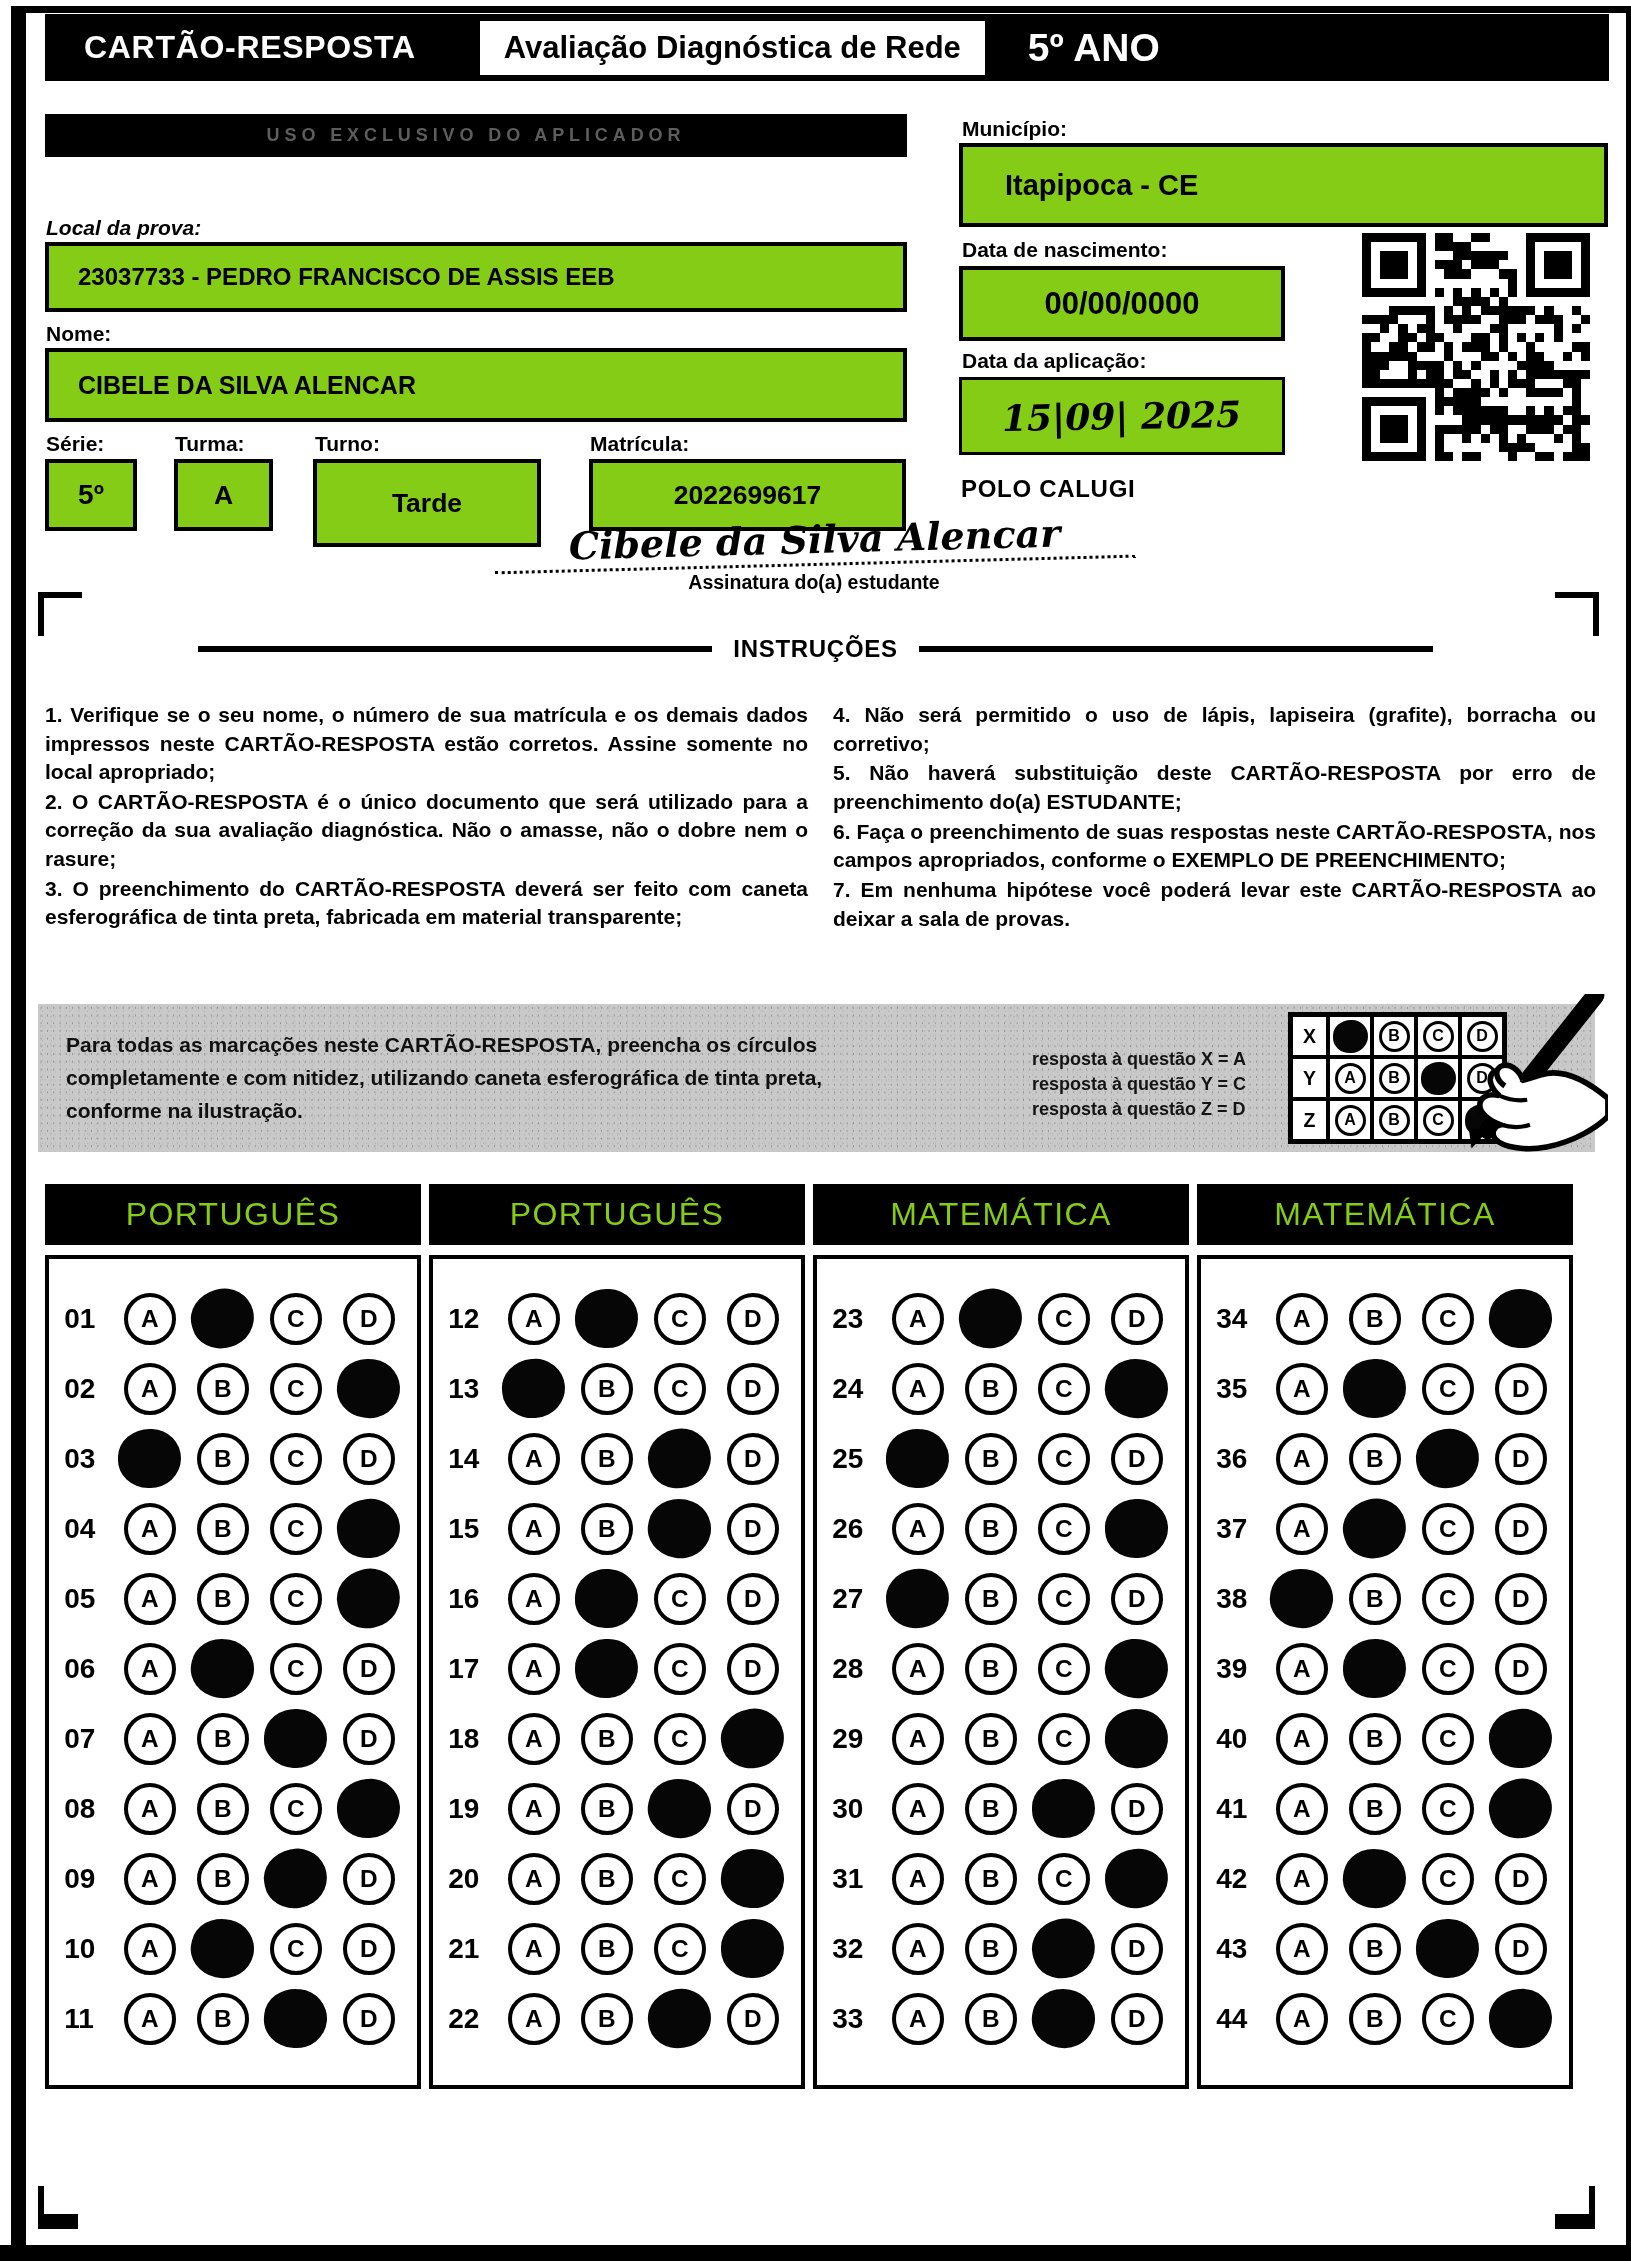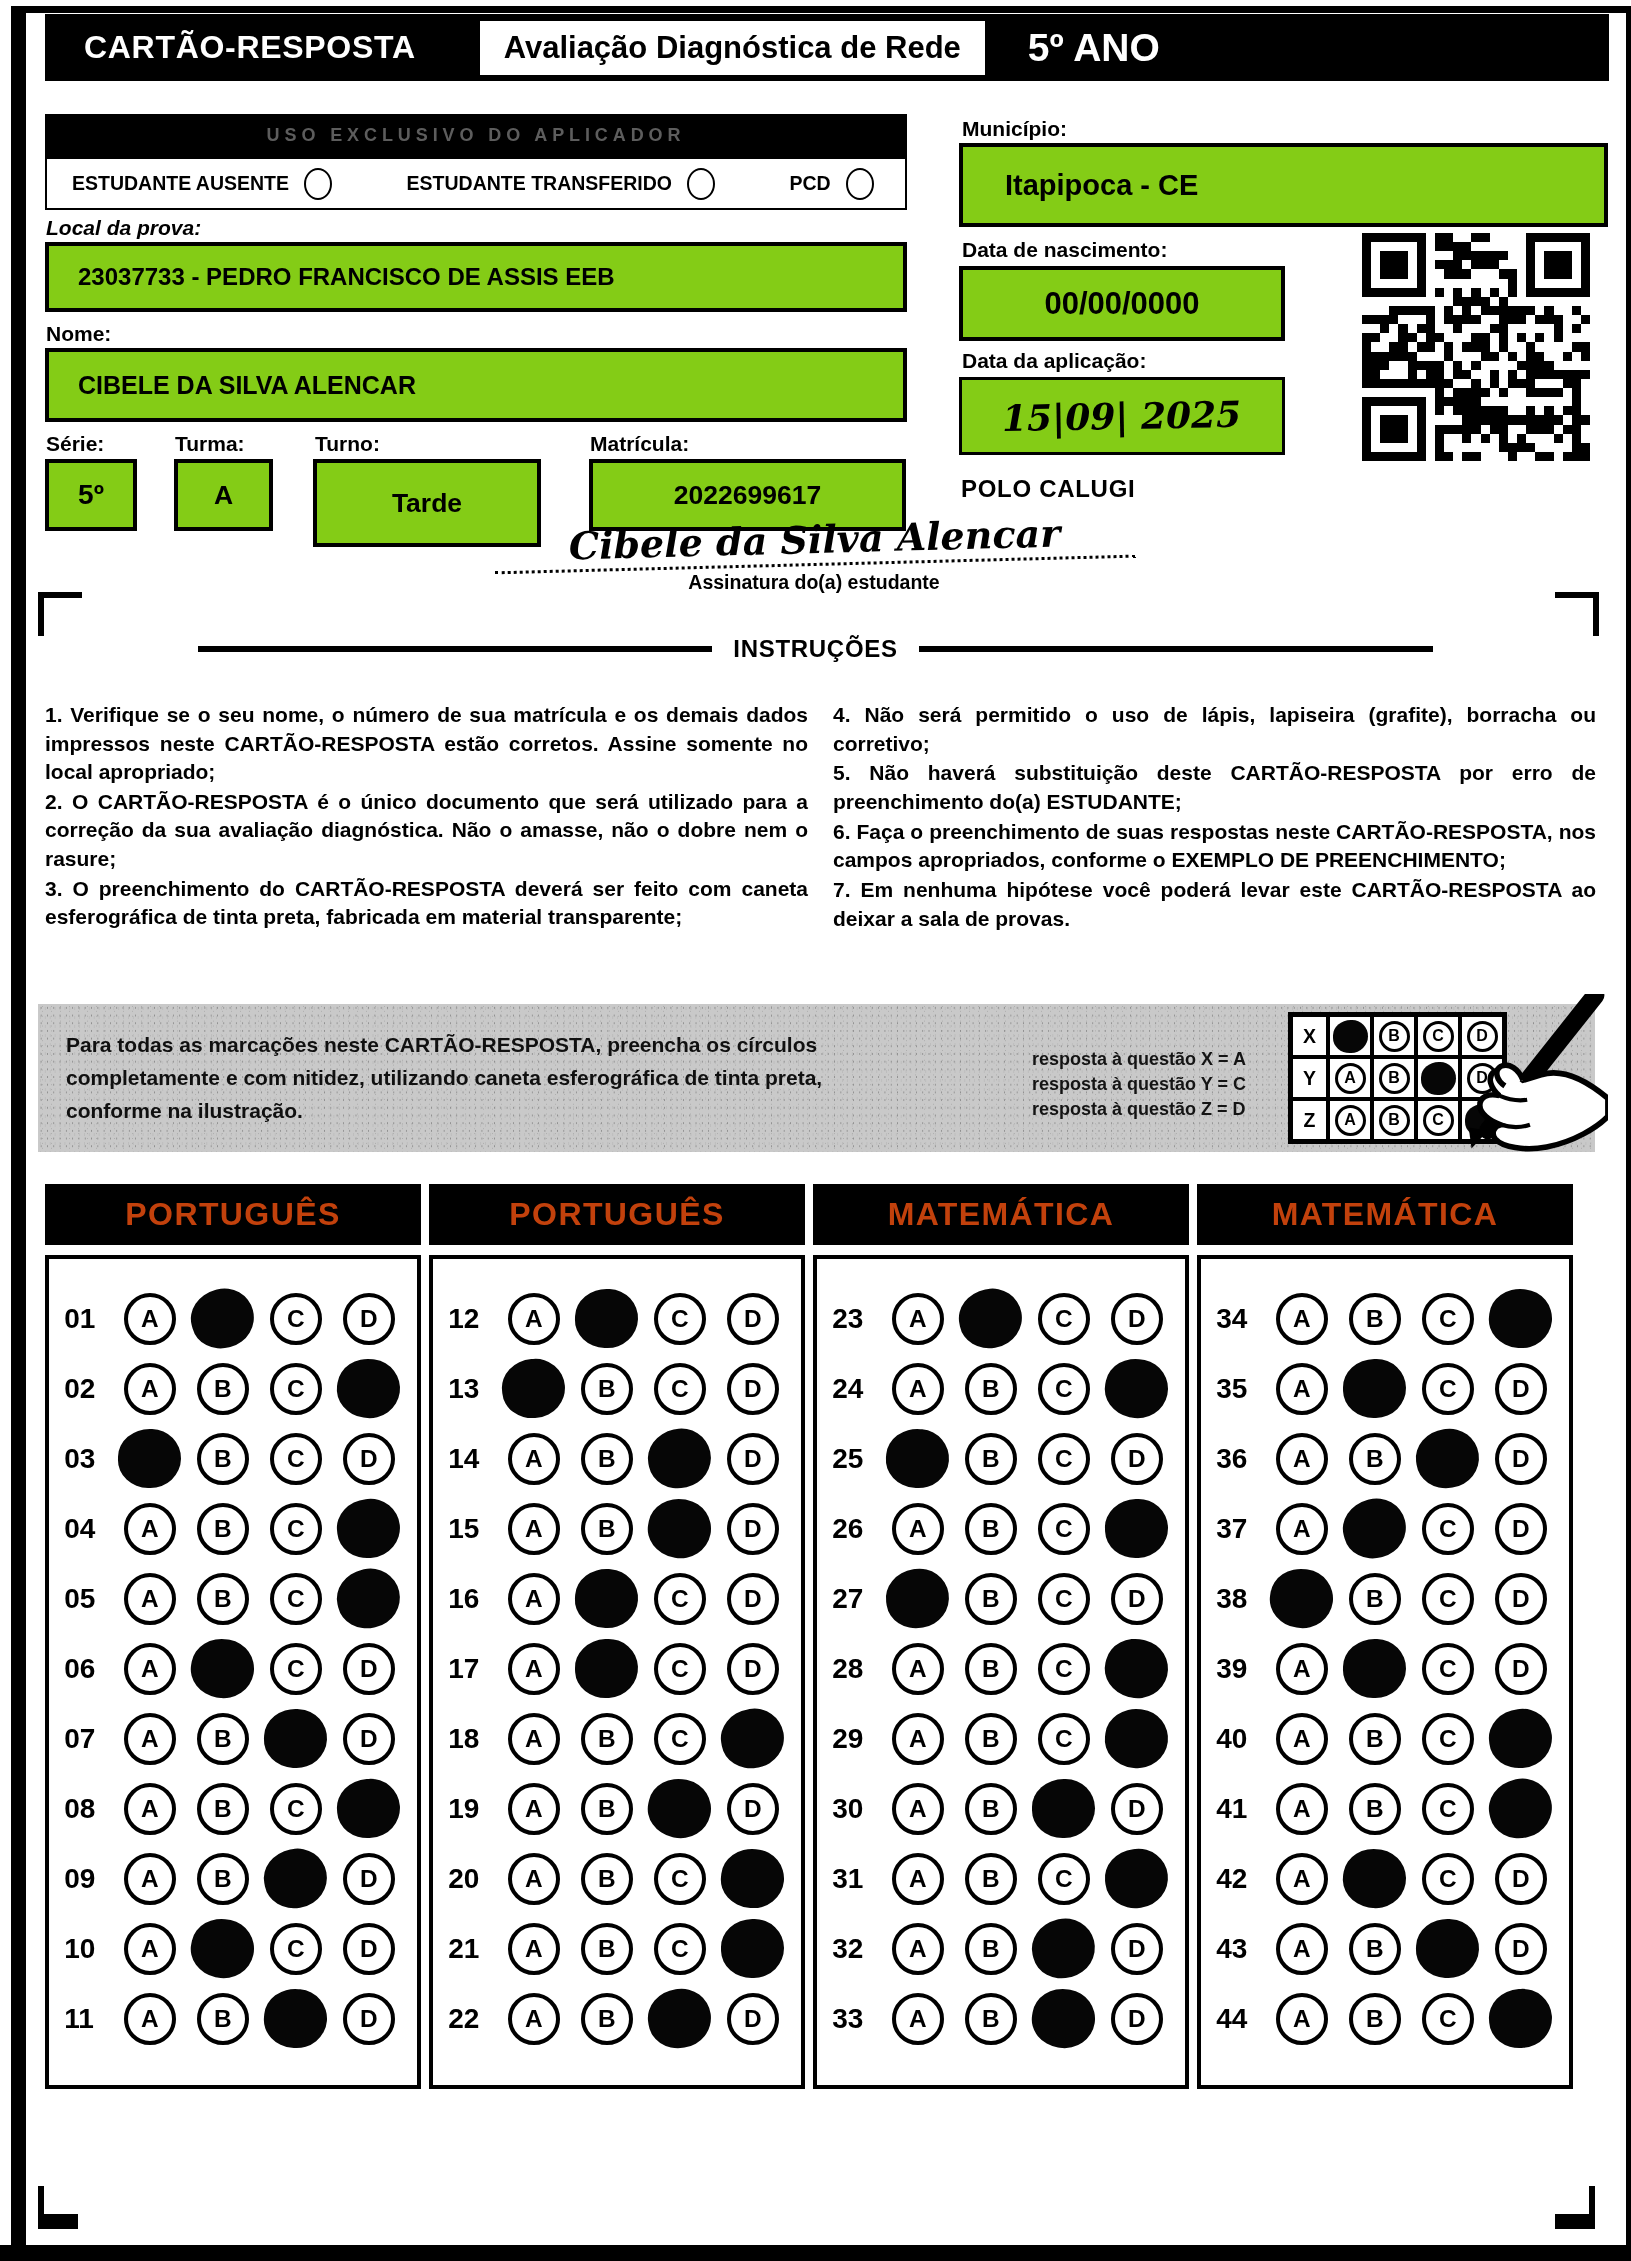--- a/index.html
+++ b/index.html
@@ -66,22 +66,22 @@
   .ex-cell{width:40px;height:38px;display:flex;align-items:center;justify-content:center;border-right:4.2px solid #000;background:#fff;}
   .ex-cell:last-child{border-right:none;}
   .ex-cell.qlabel{width:33px;font-weight:bold;font-size:19.5px;}
   .ex-bubble{width:31px;height:31px;border:3.5px solid #000;border-radius:50%;box-sizing:border-box;
              display:flex;align-items:center;justify-content:center;font-weight:bold;font-size:16px;background:#fff;}
   .ex-blob{width:35px;height:33px;background:#060606;border-radius:53% 47% 50% 50%/49% 51% 53% 47%;}
   .ex-hand{position:absolute;left:1361px;top:-9.7px;width:209px;height:167px;pointer-events:none;}
 
   
   .ans-col{position:absolute;top:1184px;width:376px;}
-  .ans-head{height:61px;background:#000;color:#c2410c;display:flex;align-items:center;justify-content:center;
-            font-weight:bold;font-size:32px;letter-spacing:1.4px;}
+  .ans-head{height:61px;background:#000;color:#84cc16;display:flex;align-items:center;justify-content:center;
+            font-weight:normal;font-size:32px;letter-spacing:1.4px;}
   .ans-box{margin-top:9.7px;border:4.9px solid #000;box-sizing:border-box;height:834px;padding-top:25px;background:#fff;}
   .q-row{display:flex;align-items:center;height:70px;padding-left:15.3px;}
   .q-num{width:49px;font-weight:bold;font-size:28px;}
   .q-slot{width:73px;display:flex;justify-content:center;align-items:center;}
   .bubble{width:52px;height:52px;border:4.2px solid #000;border-radius:50%;box-sizing:border-box;
           display:flex;align-items:center;justify-content:center;font-weight:bold;font-size:24.4px;background:#fff;}
   .blob{width:63px;height:59px;background:#060606;border-radius:52% 48% 50% 50%/49% 51% 52% 48%;}
 
   
   .qr{position:absolute;left:1362px;top:233px;width:228px;height:228px;}
@@ -105,34 +105,20 @@
     <div class="assess-box">
       <span>Avaliação Diagnóstica de Rede</span>
     </div>
     <span class="grade">5º ANO</span>
   </div>
 
   <div class="applicator-bar">
     <span>USO EXCLUSIVO DO APLICADOR</span>
   </div>
 
-  <div class="status-row">
-      <div class="status-item">
-        <span class="slabel">ESTUDANTE AUSENTE</span>
-        <span class="scircle"></span>
-      </div>
-      <div class="status-item">
-        <span class="slabel">ESTUDANTE TRANSFERIDO</span>
-        <span class="scircle"></span>
-      </div>
-      <div class="status-item">
-        <span class="slabel">PCD</span>
-        <span class="scircle"></span>
-      </div>
-    </div>
 
   <div class="lbl" style="left:46px;top:216px;font-style:italic;">Local da prova:</div>
   <div class="valbox" style="left:45px;top:242px;width:862px;height:70px;font-size:24px;padding-left:29px;">
     <span>23037733 - PEDRO FRANCISCO DE ASSIS EEB</span>
   </div>
 
   <div class="lbl" style="left:46px;top:322px;">Nome:</div>
   <div class="valbox" style="left:45px;top:348px;width:862px;height:74px;font-size:25px;padding-left:29px;">
     <span>CIBELE DA SILVA ALENCAR</span>
   </div>

